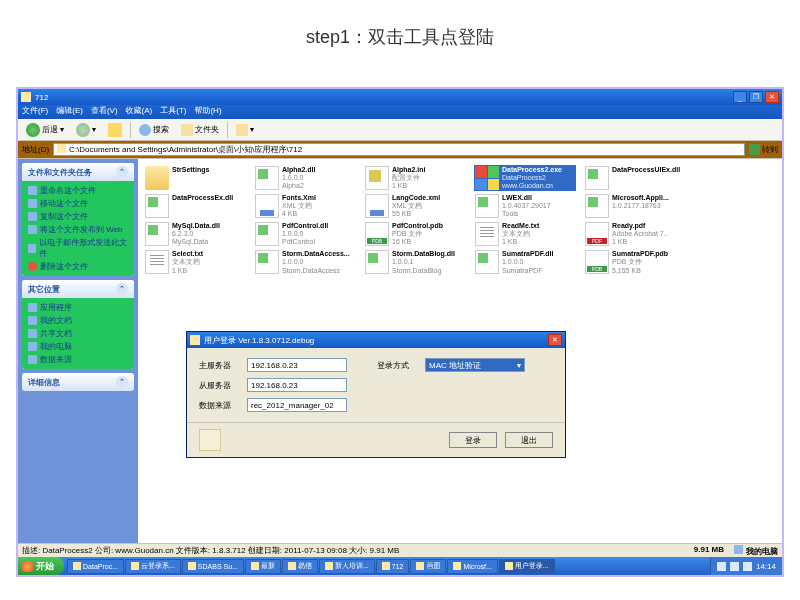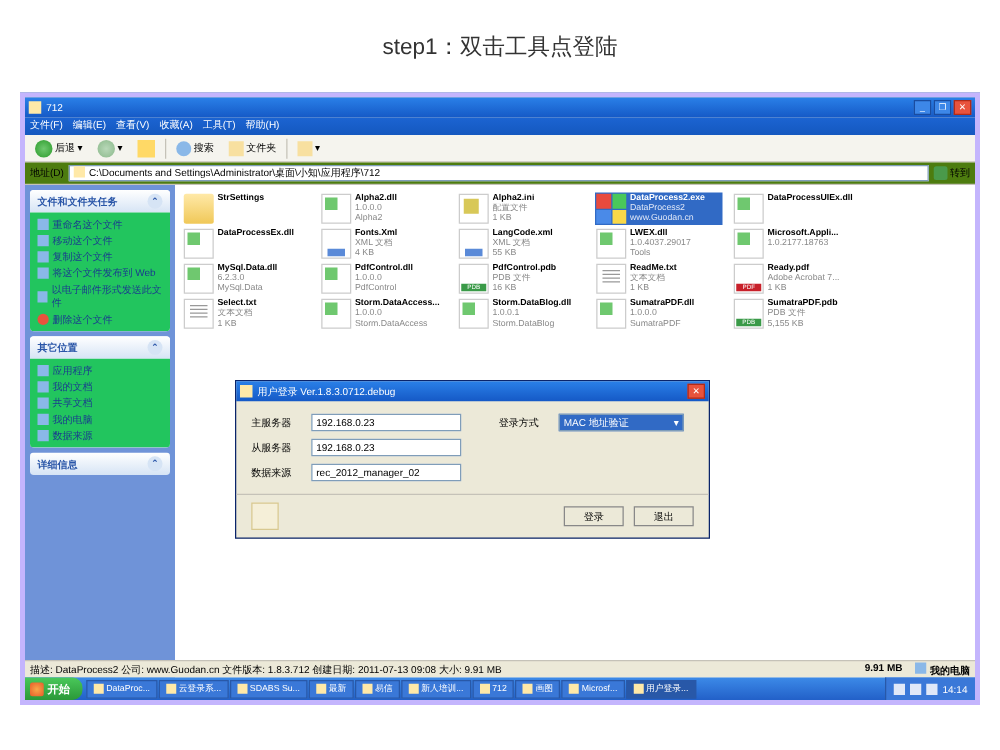--- a/index.html
+++ b/index.html
@@ -1,38 +1,38 @@
 <!DOCTYPE html>
 <html><head>
 <meta charset="utf-8">
 <style>
 * { margin: 0; padding: 0; box-sizing: border-box; font-family: "Microsoft YaHei", Tahoma, Arial, sans-serif; }
 body { background: #fff; width: 800px; height: 600px; overflow: hidden; }
 .page-title { text-align: center; font-size: 18px; padding: 25px 0; color: #333; }
-.desktop { position: relative; width: 768px; height: 490px; margin: 0 auto; background: #3a6ea5; border: 4px solid #c4b5fd; font-size: 8px; }
+.desktop { position: relative; width: 768px; height: 490px; margin: 13px auto; background: #3a6ea5; border: 2px solid #c4b5fd; font-size: 8px; }
 
 
 .explorer { position: absolute; top: 0; left: 0; right: 0; bottom: 18px; background: #ece9d8; display: flex; flex-direction: column; }
 .titlebar { height: 16px; background: linear-gradient(#2a80e8, #1559c6); display: flex; align-items: center; padding: 0 3px; }
 .titlebar-icon { width: 10px; height: 10px; background: #ffe9a8; margin-right: 4px; }
 .titlebar-text { color: #fff; font-size: 8px; flex: 1; }
 .win-btns { display: flex; gap: 2px; }
 .win-btn { width: 14px; height: 12px; background: #3d87e8; border: 1px solid #1a4ca0; color: #fff; font-size: 7px; display: flex; align-items: center; justify-content: center; }
 .win-btn.close { background: #e8533d; border-color: #b02a18; }
 .menubar { height: 14px; background: linear-gradient(#1c64d2, #1458bf); display: flex; align-items: flex-start; padding: 0 4px; gap: 8px; color: #fff; font-size: 8px; }
 .toolbar { height: 22px; background: #f5f4ee; border-bottom: 1px solid #c5c2b8; display: flex; align-items: center; padding: 0 4px; gap: 4px; }
 .tb-btn { display: flex; align-items: center; gap: 2px; padding: 1px 4px; font-size: 8px; }
 .tb-icon { width: 14px; height: 14px; border-radius: 7px; }
 .tb-back { background: radial-gradient(circle,#6fc86f,#2a9a2a); }
 .tb-fwd { background: radial-gradient(circle,#b8d8b8,#8ab88a); }
 .tb-up { width: 14px; height: 14px; background: #ffd966; }
 .tb-search { width: 12px; height: 12px; background: #8ab8e8; border-radius: 6px; }
 .tb-folders { width: 12px; height: 12px; background: #f8e0a0; }
 .tb-sep { width: 1px; height: 16px; background: #c5c2b8; }
-.addressbar { height: 18px; background: #4d7c0f; border-bottom: 1px solid #c5c2b8; display: flex; align-items: center; padding: 0 4px; gap: 4px; }
+.addressbar { height: 18px; background: #a16207; border-bottom: 1px solid #c5c2b8; display: flex; align-items: center; padding: 0 4px; gap: 4px; }
 .addr-label { font-size: 8px; }
 .addr-input { flex: 1; height: 13px; background: #fff; border: 1px solid #7f9db9; font-size: 8px; padding: 0 3px; display: flex; align-items: flex-start; }
 .addr-go { display: flex; align-items: center; gap: 2px; font-size: 8px; }
 .addr-go-icon { width: 11px; height: 11px; background: #4a9a4a; border-radius: 2px; }
 
 .explorer-body { flex: 1; display: flex; background: #fff; }
 .sidebar { width: 120px; background: #6f93d8; padding: 4px; display: flex; flex-direction: column; gap: 4px; }
 .side-panel { background: #fff; border-radius: 3px; overflow: hidden; }
 .side-header { background: linear-gradient(#fff, #d6e4f5); color: #2a56a8; font-size: 8px; font-weight: bold; padding: 3px 6px; display: flex; justify-content: space-between; align-items: center; }
 .side-chev { width: 12px; height: 12px; border-radius: 6px; background: #d6e4f5; display: flex; align-items: center; justify-content: center; font-size: 7px; color: #2a56a8; }
@@ -62,28 +62,28 @@
 .fi-exe span:nth-child(1) { background: #e84a3d; }
 .fi-exe span:nth-child(2) { background: #4ac85a; }
 .fi-exe span:nth-child(3) { background: #4a8ae8; }
 .fi-exe span:nth-child(4) { background: #f8d848; }
 .file-info { flex: 1; overflow: hidden; font-size: 7px; line-height: 1.15; }
 .file-name { font-weight: bold; white-space: nowrap; overflow: hidden; text-overflow: ellipsis; }
 .file-meta { color: #888; white-space: nowrap; overflow: hidden; text-overflow: ellipsis; }
 .file-item.sel .file-meta { color: #e0e8f8; }
 
 
-.login-dialog { position: absolute; left: 168px; top: 226px; width: 380px; background: #ece9d8; border: 1px solid #0a246a; }
+.login-dialog { position: absolute; left: 168px; top: 242px; width: 380px; background: #ece9d8; border: 1px solid #0a246a; }
 .login-title { height: 16px; background: linear-gradient(#2a80e8, #1559c6); display: flex; align-items: center; padding: 0 3px; color: #fff; font-size: 8px; }
 .login-title-text { flex: 1; }
 .login-body { padding: 10px 12px; display: flex; gap: 30px; }
 .login-col { display: flex; flex-direction: column; gap: 6px; }
 .login-row { display: flex; align-items: center; gap: 6px; font-size: 8px; }
 .login-label { width: 42px; text-align: left; }
-.login-input { width: 120px; height: 14px; background: #fff; border: 1px solid #7f9db9; font-size: 8px; padding: 0 3px; display: flex; align-items: center; }
+.login-input { width: 100px; height: 14px; background: #fff; border: 1px solid #7f9db9; font-size: 8px; padding: 0 3px; display: flex; align-items: center; }
 .login-select { width: 100px; height: 14px; background: #316ac5; color: #fff; border: 1px solid #7f9db9; font-size: 8px; padding: 0 3px; display: flex; align-items: center; justify-content: space-between; }
 .login-mac { width: 100px; height: 14px; background: #fff; border: 1px solid #7f9db9; font-size: 8px; padding: 0 3px; display: flex; align-items: center; font-family: monospace; }
 .login-footer { border-top: 1px solid #c5c2b8; padding: 6px 12px; display: flex; justify-content: flex-end; gap: 8px; align-items: center; }
 .login-footer-icon { width: 22px; height: 22px; background: #f5efd8; border: 1px solid #d8c890; margin-right: auto; }
 .login-btn { width: 48px; height: 16px; background: #ece9d8; border: 1px solid #888; font-size: 8px; display: flex; align-items: center; justify-content: center; }
 
 
 .statusbar { position: absolute; bottom: 18px; left: 0; right: 0; height: 14px; background: #ece9d8; border-top: 1px solid #c5c2b8; display: flex; align-items: center; font-size: 8px; padding: 0 4px; gap: 10px; }
 .statusbar .sb-right { margin-left: auto; display: flex; gap: 10px; font-weight: bold; }
 

